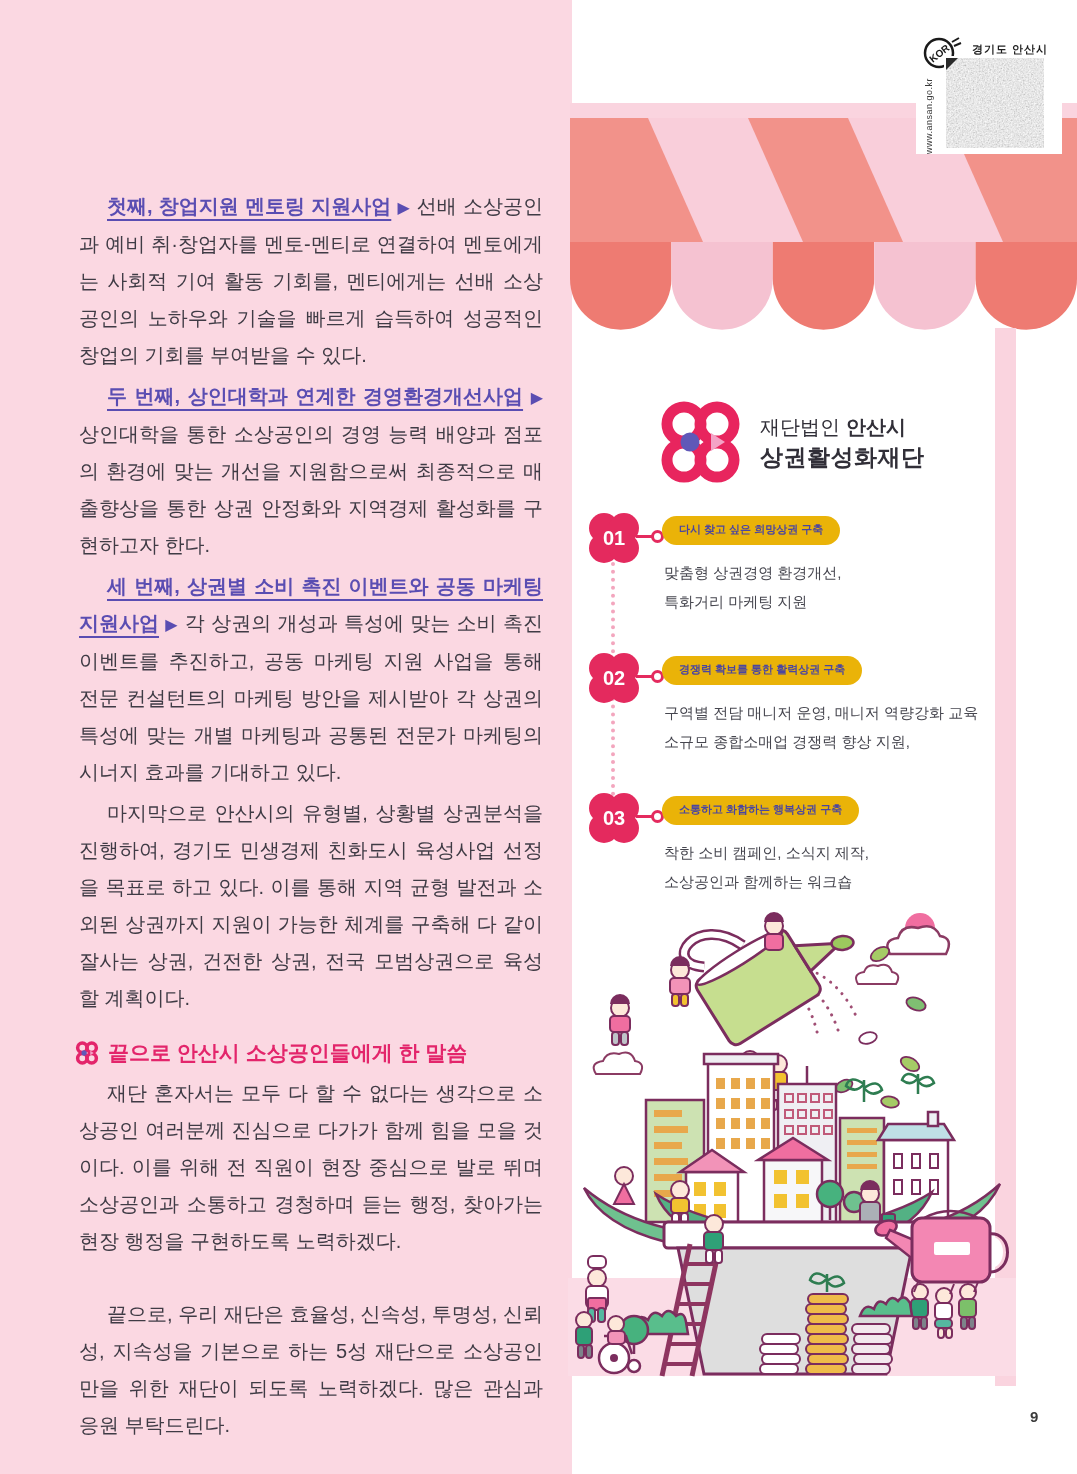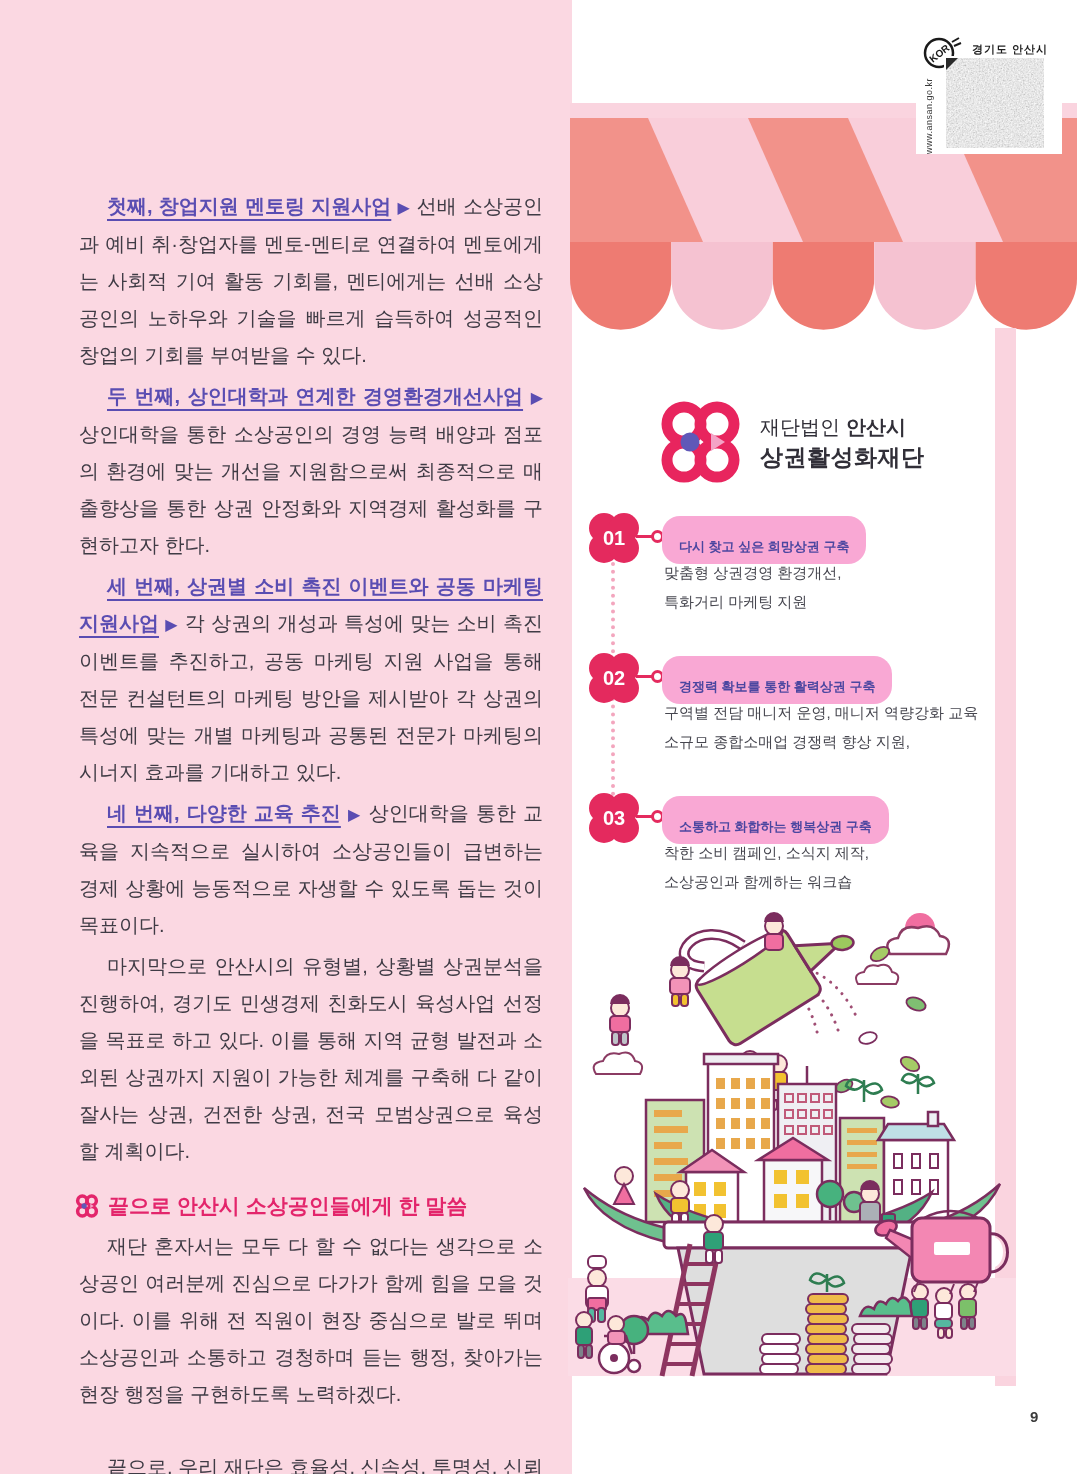--- a/index.html
+++ b/index.html
@@ -33,37 +33,36 @@
   .f-line1{font-size:20px;line-height:30px;}
   .f-line1 .f-name{font-weight:bold;margin-left:6px;}
   .f-line2{font-size:23px;line-height:30px;font-weight:bold;letter-spacing:.5px;}
   
   .goals{position:absolute;left:588px;top:512px;width:452px;}
   .dotted-rail{position:absolute;left:23px;top:42px;height:258px;border-left:4px dotted #F3A6BE;}
   .goal{position:absolute;left:0;width:452px;}
   .goal-badge{position:absolute;left:0;top:0;}
   .goal-connector{position:absolute;left:48px;top:23px;width:16px;height:3px;background:#E42A5E;}
   .goal-ring{position:absolute;left:63px;top:18px;width:7px;height:7px;border:3px solid #E42A5E;border-radius:50%;background:#fff;}
-  .goal-title{position:absolute;left:74px;top:4px;background:#f9a8d4;border-radius:18px;
-    padding:22px 17px 8px 17px;font-size:13px;font-weight:bold;color:#4B46A0;white-space:nowrap;}
+  .goal-title{position:absolute;left:74px;top:4px;background:#eab308;border-radius:18px;
+    padding:6px 17px 8px 17px;font-size:11px;font-weight:bold;color:#4B46A0;white-space:nowrap;}
   .goal-desc{position:absolute;left:76px;top:46px;font-size:15px;line-height:29px;color:#46464F;white-space:nowrap;}
   
   .illustration{position:absolute;left:568px;top:888px;}
   .page-number{position:absolute;left:1030px;top:1408px;font-size:15px;font-weight:bold;color:#3A3A3A;}
 </style>
 </head>
 <body>
 
 <div class="left-panel"></div>
 
 <div class="article">
   <p><span class="para-heading">첫째, 창업지원 멘토링 지원사업</span> <span class="arrow">▶</span> <span>선배 소상공인과 예비 취·창업자를 멘토-멘티로 연결하여 멘토에게는 사회적 기여 활동 기회를, 멘티에게는 선배 소상공인의 노하우와 기술을 빠르게 습득하여 성공적인 창업의 기회를 부여받을 수 있다.</span></p>
   <p><span class="para-heading">두 번째, 상인대학과 연계한 경영환경개선사업</span> <span class="arrow">▶</span> <span>상인대학을 통한 소상공인의 경영 능력 배양과 점포의 환경에 맞는 개선을 지원함으로써 최종적으로 매출향상을 통한 상권 안정화와 지역경제 활성화를 구현하고자 한다.</span></p>
   <p><span class="para-heading">세 번째, 상권별 소비 촉진 이벤트와 공동 마케팅 지원사업</span> <span class="arrow">▶</span> <span>각 상권의 개성과 특성에 맞는 소비 촉진 이벤트를 추진하고, 공동 마케팅 지원 사업을 통해 전문 컨설턴트의 마케팅 방안을 제시받아 각 상권의 특성에 맞는 개별 마케팅과 공통된 전문가 마케팅의 시너지 효과를 기대하고 있다.</span></p>
-  <p><span class="para-heading">네 번째, 다양한 교육 추진</span> <span class="arrow">▶</span> <span>상인대학을 통한 교육을 지속적으로 실시하여 소상공인들이 급변하는 경제 상황에 능동적으로 자생할 수 있도록 돕는 것이 목표이다.</span></p>
   <p><span>마지막으로 안산시의 유형별, 상황별 상권분석을 진행하여, 경기도 민생경제 친화도시 육성사업 선정을 목표로 하고 있다. 이를 통해 지역 균형 발전과 소외된 상권까지 지원이 가능한 체계를 구축해 다 같이 잘사는 상권, 건전한 상권, 전국 모범상권으로 육성 할 계획이다.</span></p>
 
   <div class="closing-heading">
     <svg width="24" height="24" viewBox="0 0 82 82">
       <g fill="none" stroke="#E3256B" stroke-width="12">
         <circle cx="25" cy="23" r="16"></circle>
           <circle cx="57" cy="23" r="16"></circle>
         <circle cx="25" cy="59" r="16"></circle>
           <circle cx="57" cy="59" r="16"></circle>
       </g>

